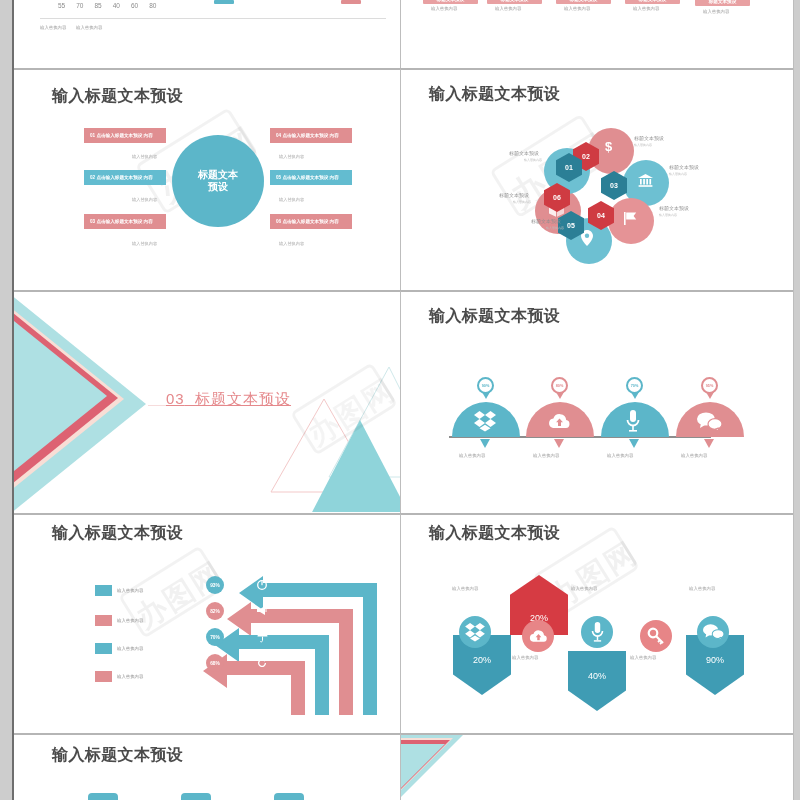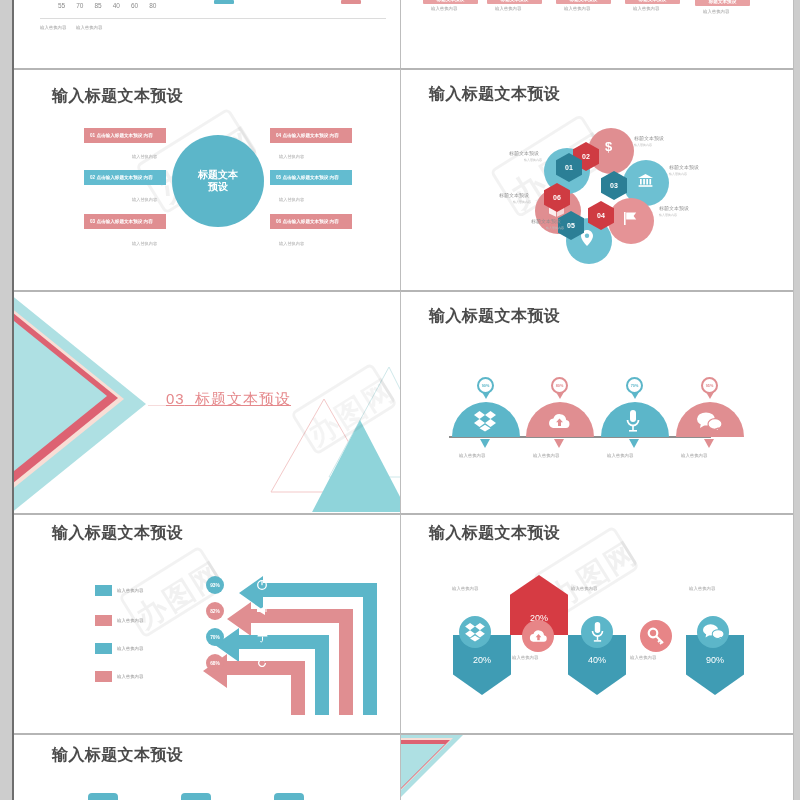--- a/index.html
+++ b/index.html
@@ -511,21 +511,21 @@
     <div class="pent-up" style="left:109px; top:60px; width:58px; height:60px; background:#d63b43;">20%</div>
     <div class="ribbon-ico" style="left:121px; top:105px; background:#e78587;">
       <svg width="19" height="15" viewBox="0 0 23 17">
           <path fill="#fff" d="M18.2 7.1a6.6 6.6 0 0 0-12.8-1.6A4.8 4.8 0 0 0 5 15h13a4 4 0 0 0 .2-7.9z"></path>
           <path fill="#e78587" d="M11.5 5.5l3.4 3.8h-6.8z"></path>
           <rect x="10" y="9" width="3" height="4" fill="#e78587"></rect>
         </svg>
     </div>
     <div class="pl" style="left:111px; top:140px;">输入替换内容</div>
 
-    <div class="pent-dn" style="left:167px; top:120px; width:58px; height:60px; background:#3f9cb4;">40%</div>
+    <div class="pent-dn" style="left:167px; top:136px; width:58px; height:60px; background:#3f9cb4;">40%</div>
     <div class="ribbon-ico" style="left:180px; top:101px; background:#5cb6c9;">
       <svg width="13" height="20" viewBox="0 0 14 22">
           <rect x="4" y="0" width="6" height="12" rx="3" fill="#fff"></rect>
           <path d="M1.5 10a5.5 5.5 0 0 0 11 0" fill="none" stroke="#fff" stroke-width="1.8"></path>
           <rect x="6.2" y="15" width="1.6" height="5" fill="#fff"></rect>
           <rect x="3" y="20" width="8" height="1.6" fill="#fff"></rect>
         </svg>
     </div>
     <div class="pl" style="left:170px; top:71px;">输入替换内容</div>
 

